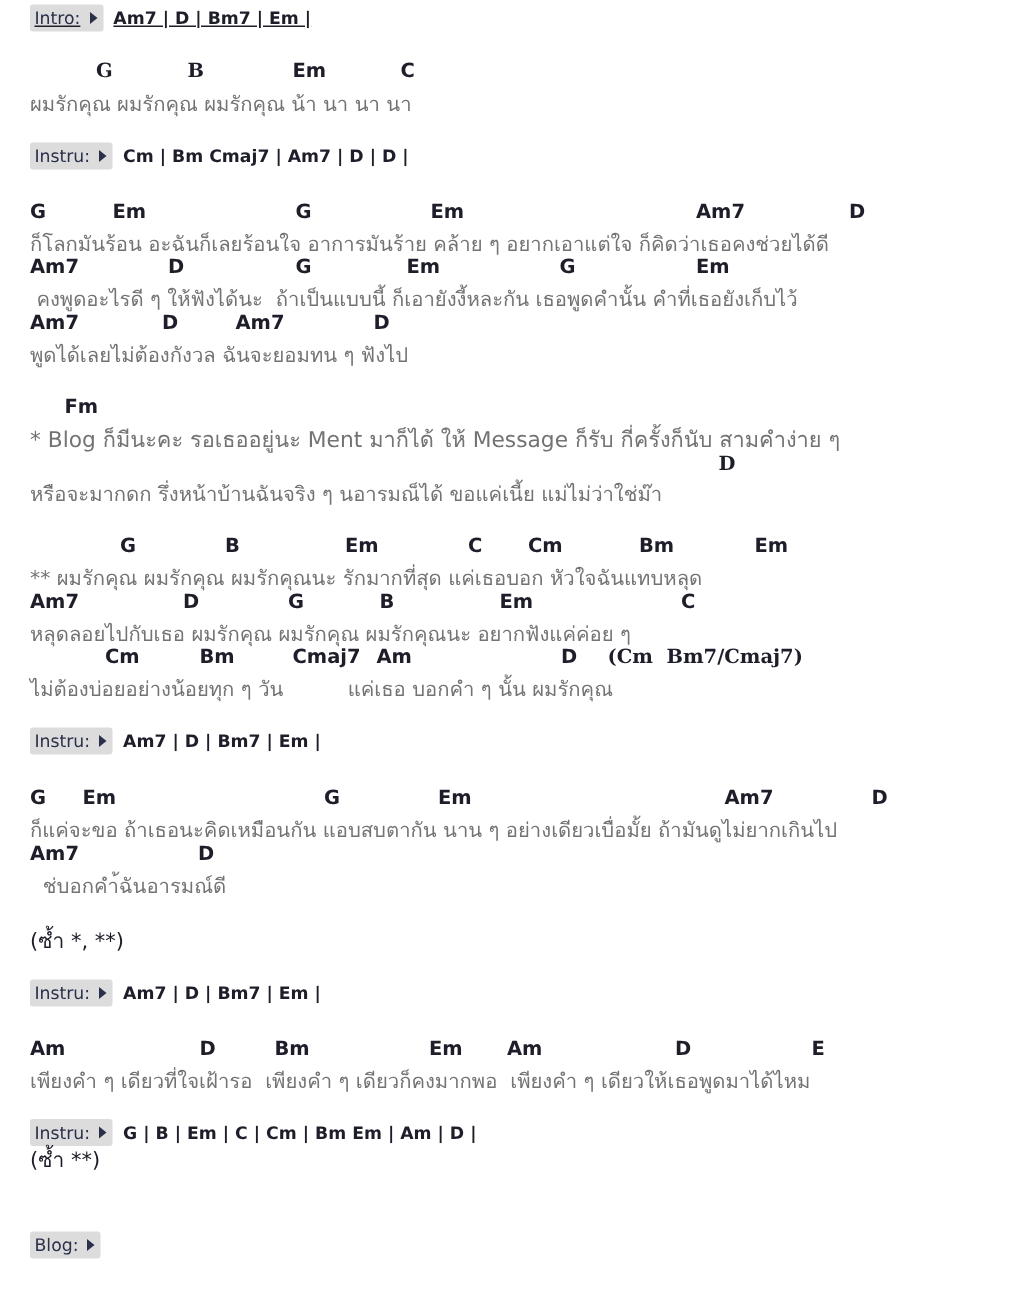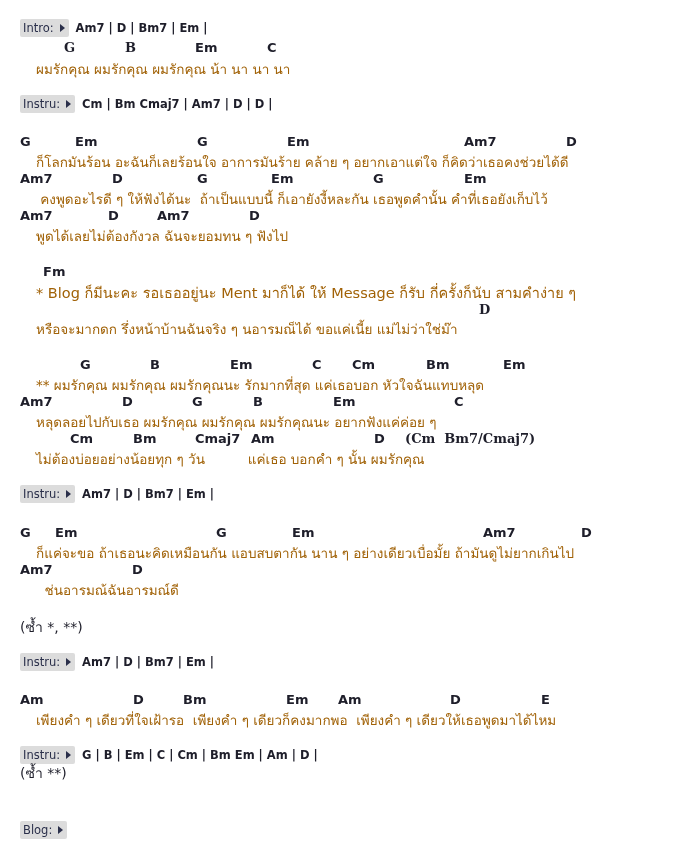--- a/index.html
+++ b/index.html
@@ -67,40 +67,39 @@
     }
     .chord {
       position: absolute;
       top: 0;
     }
     .chord.serif {
       font-family: "DejaVu Serif", serif;
     }
     .lyric-line {
       font-size: 13.5px;
-      color: #a16207;
+      color: #737373;
       font-family: "DejaVu Sans", sans-serif;
       height: 20px;
-      margin-left: 16px;
     }
     .lyric-line.big {
       font-size: 14.5px;
     }
     .note-line {
       font-size: 14px;
       color: #1e1e2a;
       font-family: "DejaVu Sans", sans-serif;
     }
   </style>
 </head>
 <body>
 
 <div class="sheet">
 
-  <div class="row badge-row" style="top:18px;">
+  <div class="row badge-row" style="top:2px;text-decoration:underline;">
     <span class="badge">
       <span>Intro:</span>
       <span class="arrow"></span>
     </span>
     <span class="badge-chords">Am7 | D | Bm7 | Em |</span>
   </div>
 
   <div class="row chord-line" style="top:40px;width:650px;">
     <span class="chord serif" style="left:44px;">G</span>
     <span class="chord serif" style="left:105px;">B</span>
@@ -201,21 +200,21 @@
     <span class="chord" style="left:272px;">Em</span>
     <span class="chord" style="left:463px;">Am7</span>
     <span class="chord" style="left:561px;">D</span>
   </div>
   <div class="row lyric-line" style="top:542px;">ก็แค่จะขอ ถ้าเธอนะคิดเหมือนกัน แอบสบตากัน นาน ๆ อย่างเดียวเบื่อมั้ย ถ้ามันดูไม่ยากเกินไป</div>
 
   <div class="row chord-line" style="top:562px;width:650px;">
     <span class="chord" style="left:0px;">Am7</span>
     <span class="chord" style="left:112px;">D</span>
   </div>
-  <div class="row lyric-line" style="top:579px;">  ช่นอารมณ้ฉันอารมณ์ดี</div>
+  <div class="row lyric-line" style="top:579px;">  ช่บอกคำ้ฉันอารมณ์ดี</div>
 
   <div class="row note-line" style="top:616px;">(ซ้ำ *, **)</div>
 
   <div class="row badge-row" style="top:652px;">
     <span class="badge">
       <span>Instru:</span>
       <span class="arrow"></span>
     </span>
     <span class="badge-chords">Am7 | D | Bm7 | Em |</span>
   </div>

